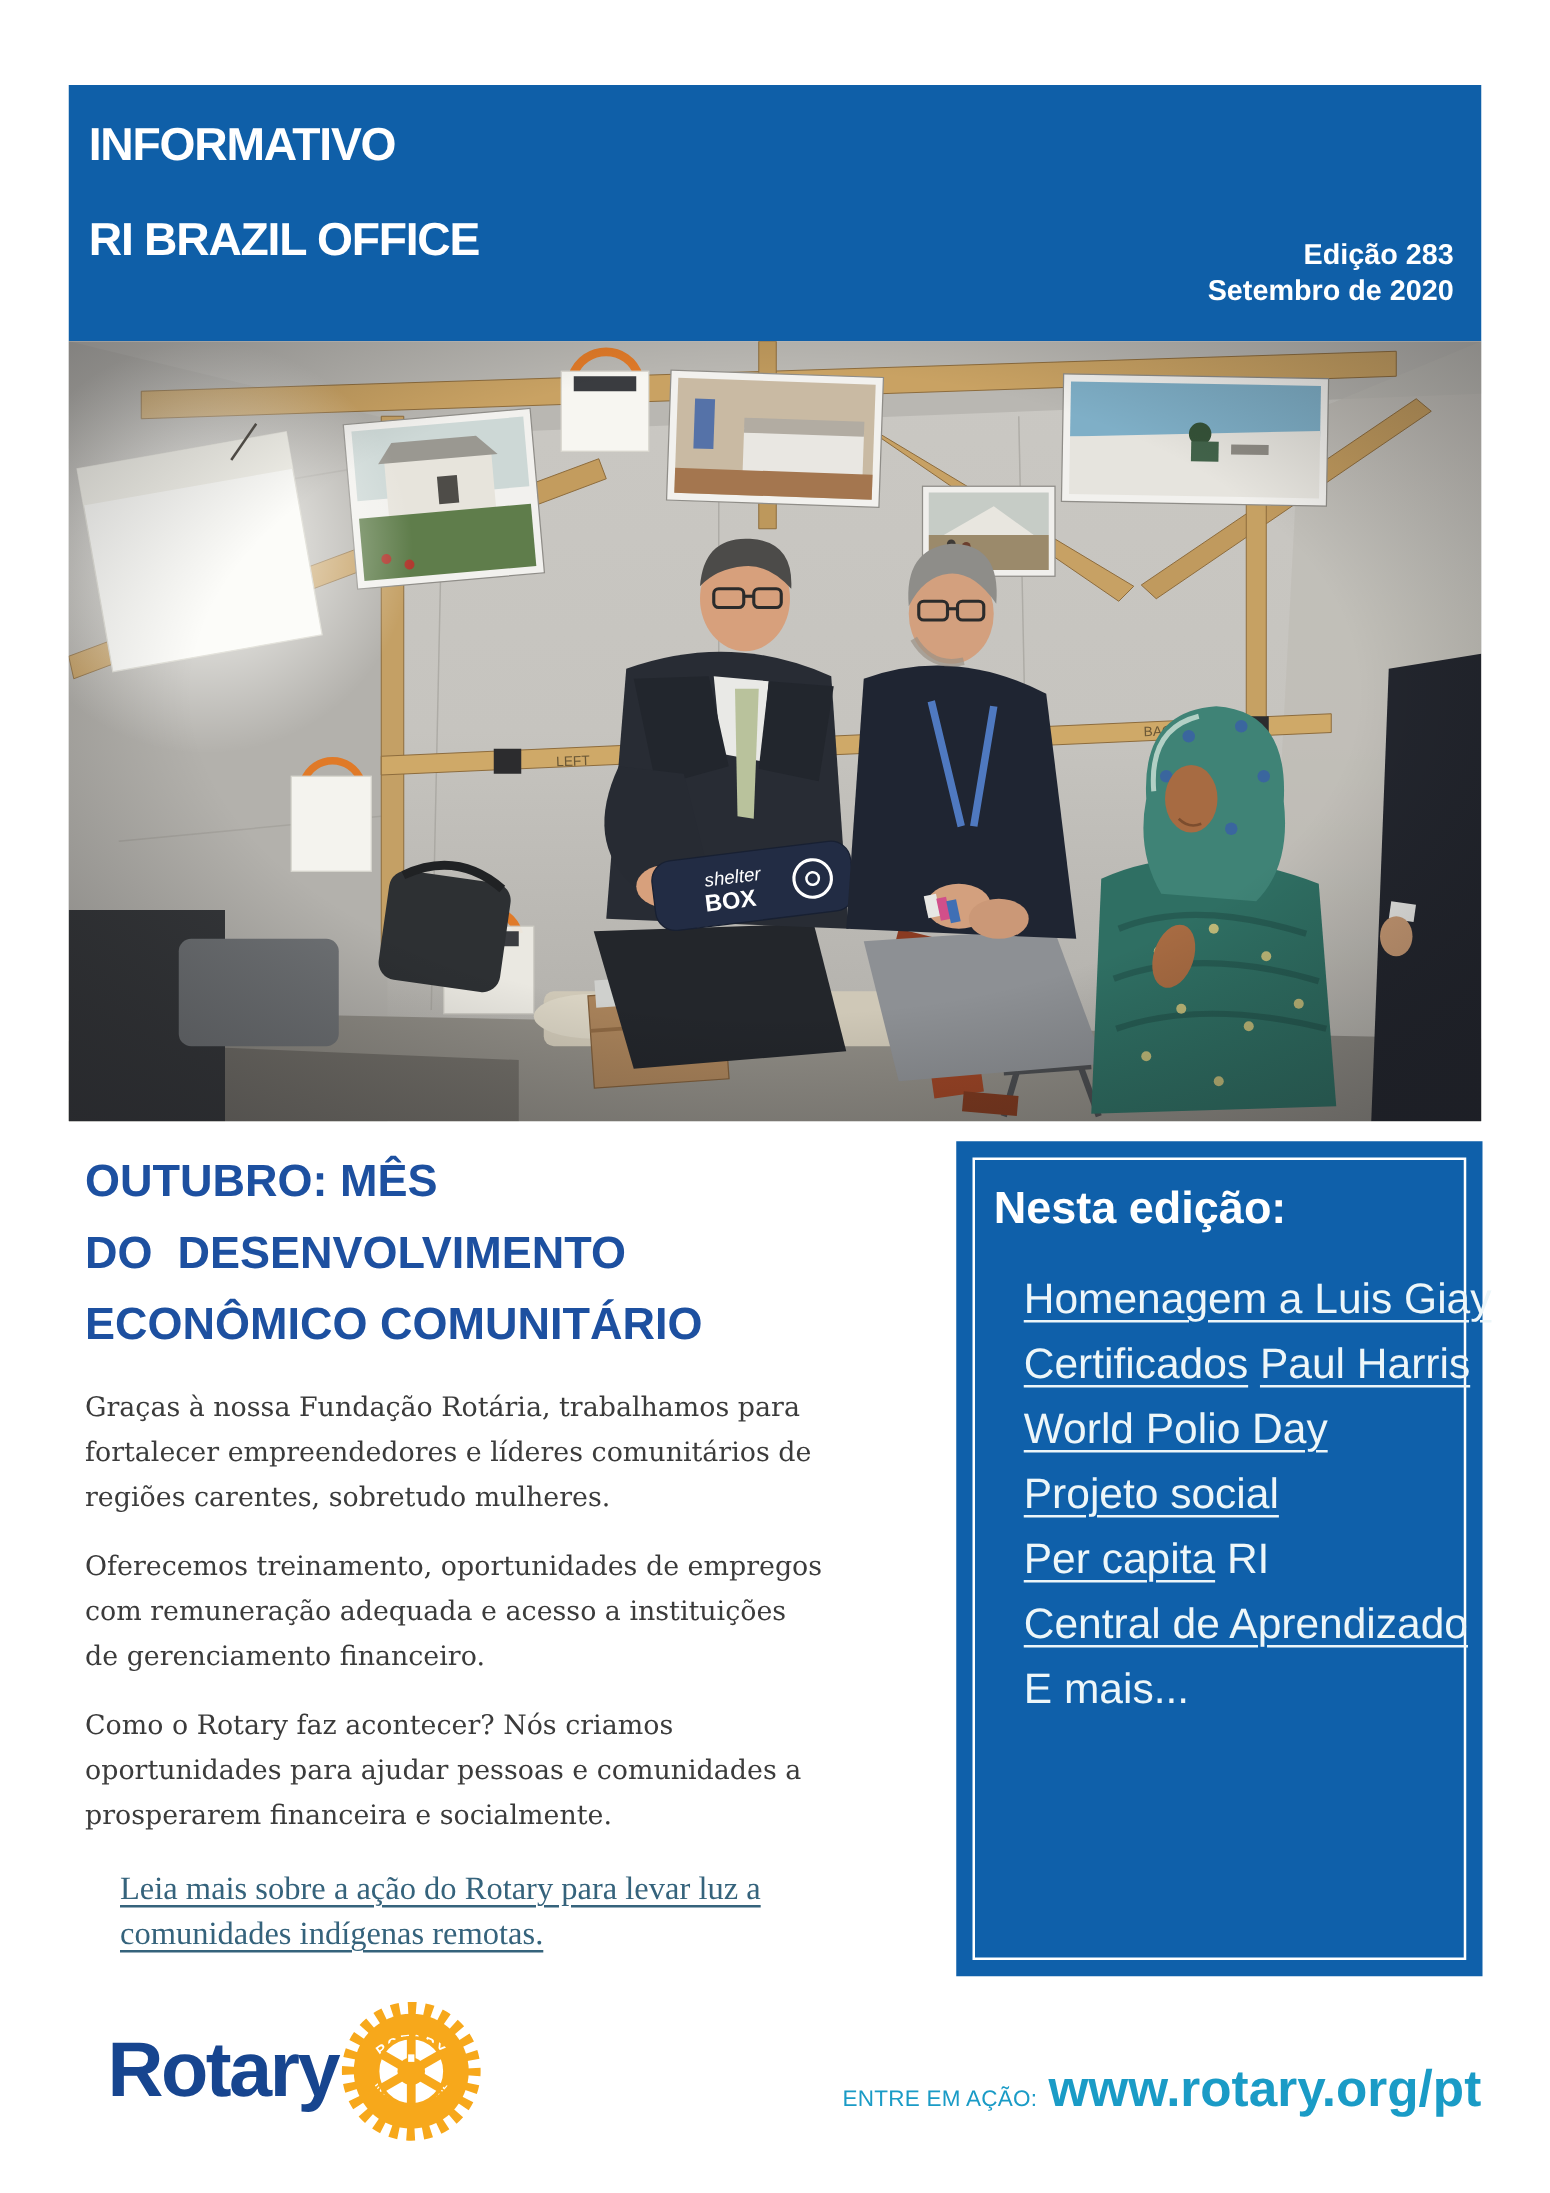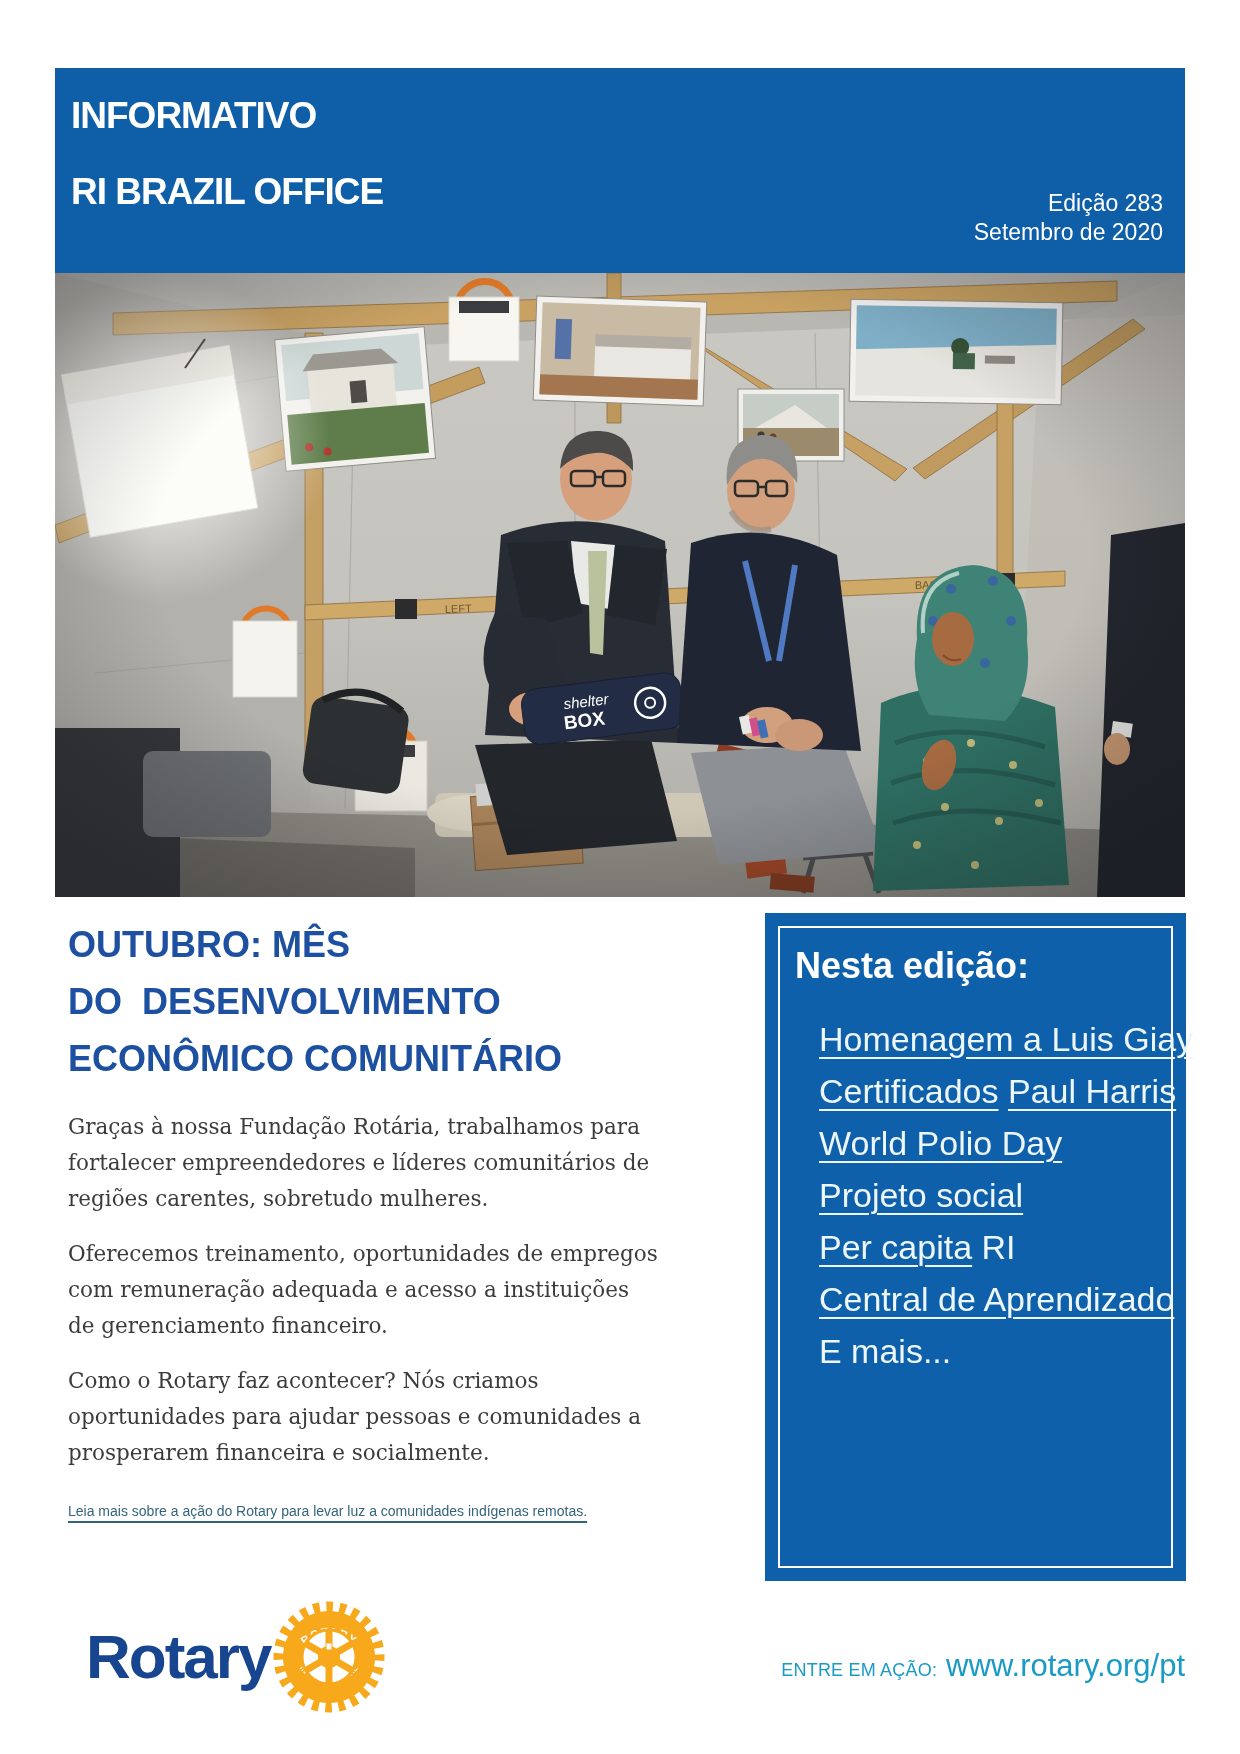--- a/index.html
+++ b/index.html
@@ -21,41 +21,41 @@
   .header-band{
     position:absolute;left:55px;top:68px;width:1130px;height:205px;
     background:var(--header-blue);
   }
   .nl-title{
     position:absolute;left:16px;top:10px;color:#fff;font-weight:bold;
     font-size:37px;line-height:76px;letter-spacing:-1px;white-space:pre;
   }
   .edition-block{
     position:absolute;right:22px;bottom:26px;text-align:right;color:#fff;
-    font-weight:normal;font-size:23px;line-height:29px;margin-left:18px;
+    font-weight:bold;font-size:23px;line-height:29px;margin-left:18px;
   }
   
   .hero{position:absolute;left:55px;top:273px;width:1130px;height:624px;background:#9d9c98;}
   .hero svg{display:block;}
   
   .article{position:absolute;left:68px;top:916px;width:600px;}
   .article-heading{
     color:var(--heading-blue);font-weight:bold;font-size:36px;line-height:57px;
     white-space:pre;letter-spacing:0;
   }
   .article-paragraphs{margin-top:22px;}
   .article-paragraphs p{
     font-family:"DejaVu Serif",serif;font-size:21.5px;line-height:36px;
     color:var(--body-text);margin:0 0 19px 0;width:592px;
   }
   .read-more{
     display:inline-block;margin-top:3px;width:560px;
-    font-family:Liberation Sans, sans-serif;font-size:14px;line-height:36px;
+    font-family:Liberation Serif, serif;font-size:26px;line-height:36px;
     color:var(--link-slate);text-decoration:underline;text-underline-offset:5px;
-    text-decoration-thickness:1.5px;cursor:pointer;
+    text-decoration-thickness:1.5px;cursor:pointer;margin-left:28px;
   }
   
   .sidebar{
     position:absolute;left:765px;top:913px;width:421px;height:668px;
     background:var(--sidebar-blue);
   }
   .sidebar-inner-border{
     position:absolute;inset:13px;border:2px solid #ffffff;pointer-events:none;
   }
   .sidebar-content{position:absolute;left:30px;top:32px;right:28px;color:#fff;}
@@ -73,21 +73,21 @@
   .footer-logo{position:absolute;left:86px;top:1598px;display:flex;align-items:center;}
   .rotary-wordmark{
     color:var(--rotary-blue);font-weight:bold;font-size:62px;letter-spacing:-2px;
     line-height:62px;
   }
   .footer-cta{
     position:absolute;right:55px;top:1648px;display:flex;align-items:baseline;gap:9px;
     color:var(--footer-teal);
   }
   .cta-label{font-weight:normal;font-size:18px;letter-spacing:0.2px;}
-  .cta-url{font-size:31px;}
+  .cta-url{font-size:41px;font-weight:bold;}
 </style>
 </head>
 <body>
 
 <div class="page">
 
   <div class="header-band">
     <div class="nl-title"><span>INFORMATIVO</span><br><span>RI BRAZIL OFFICE</span></div>
     <div class="edition-block">
       <div>Edição 283</div>

